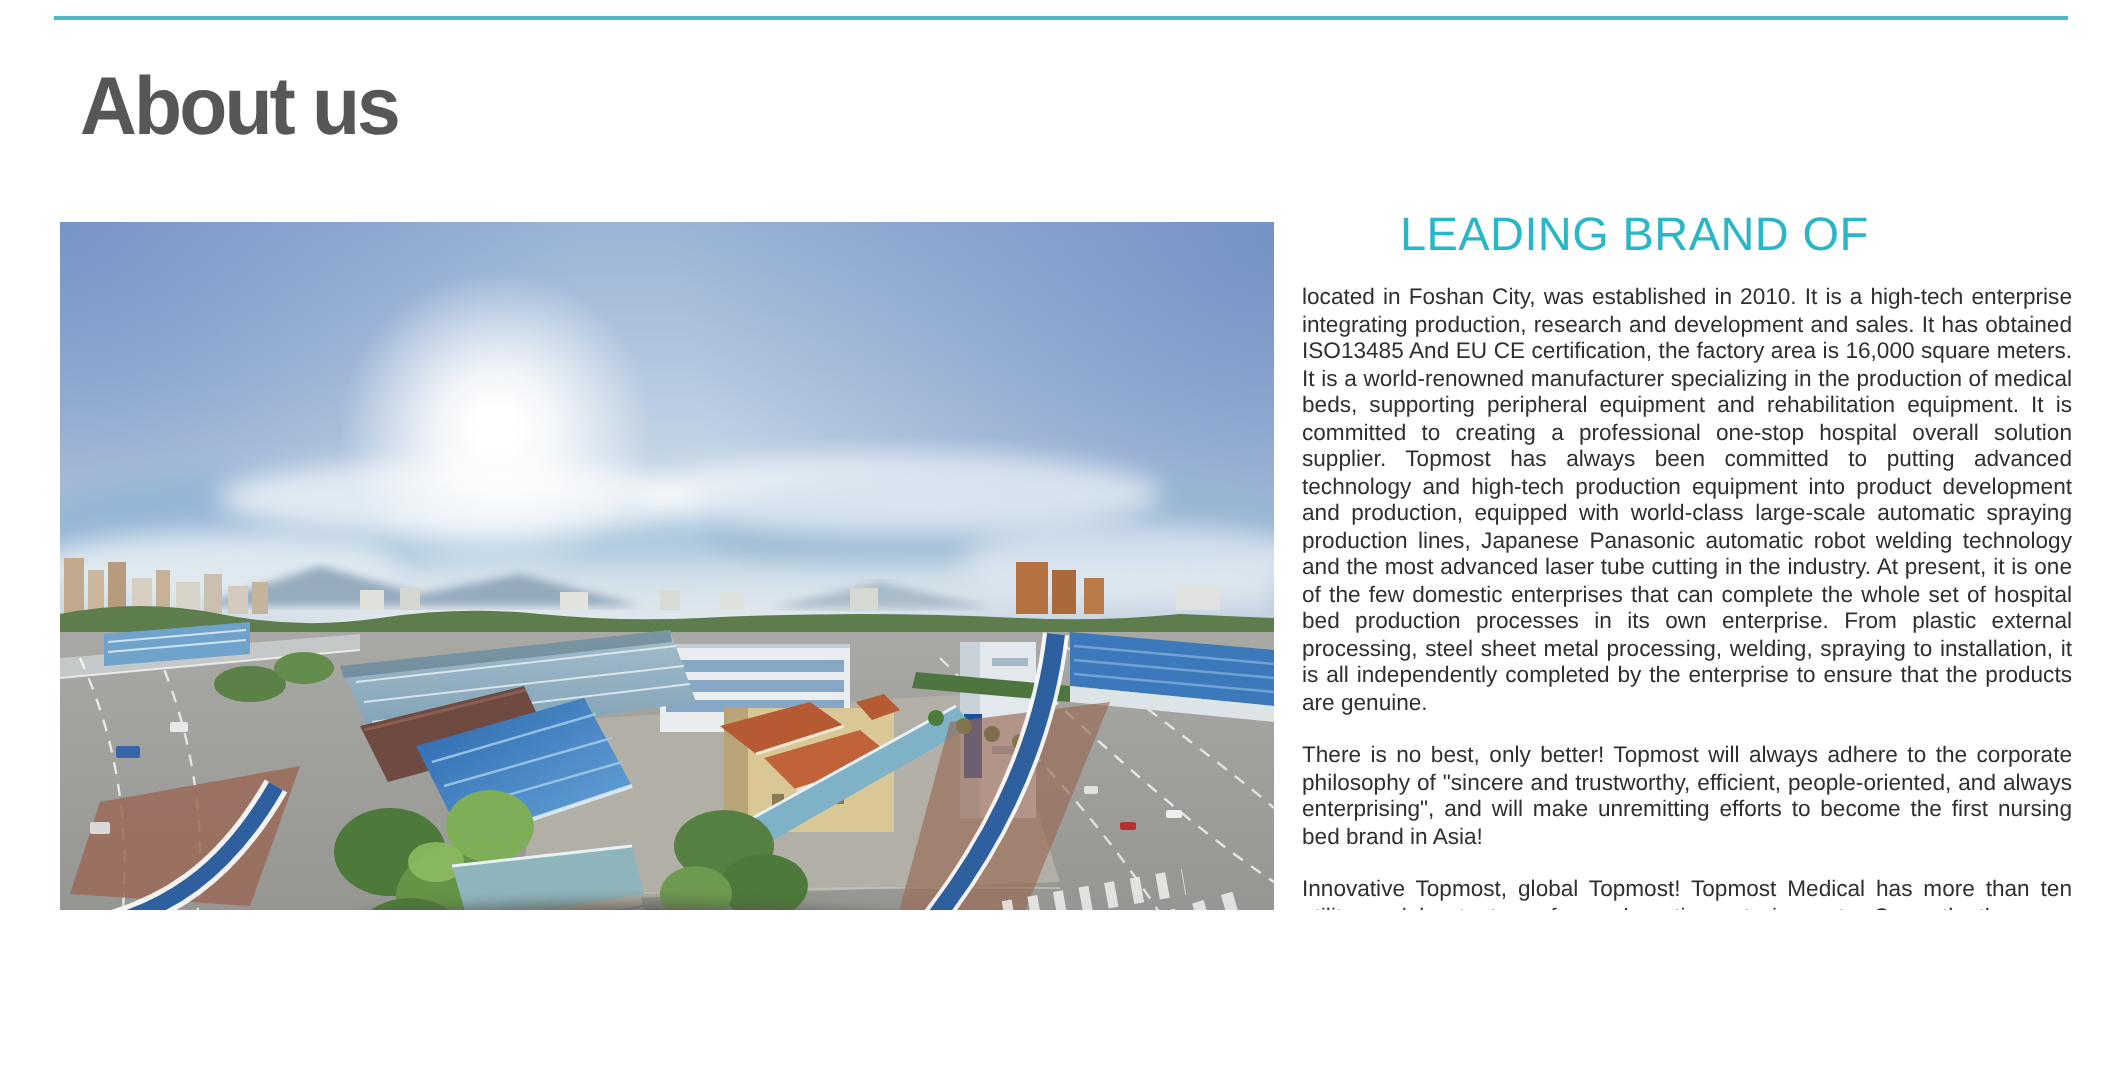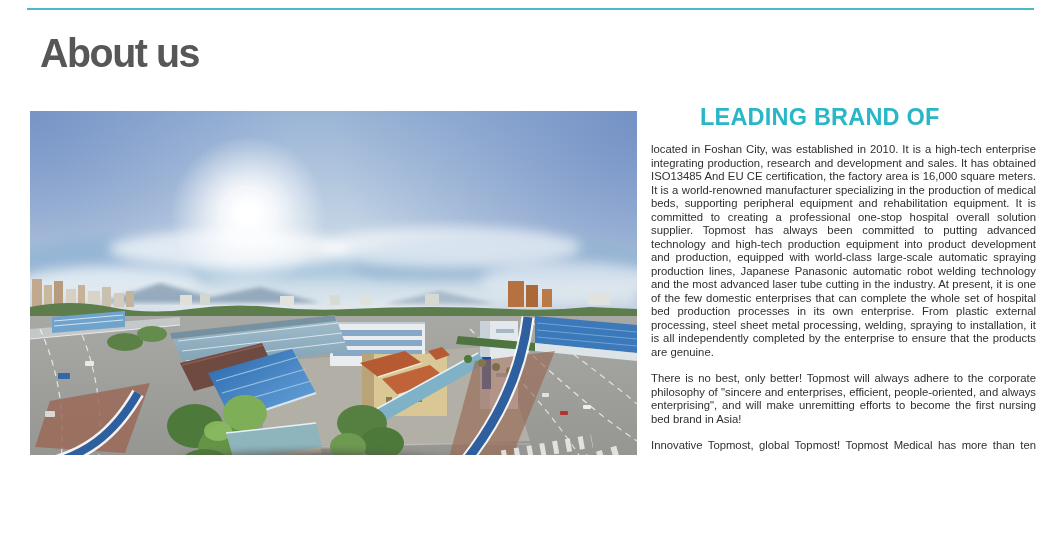--- a/index.html
+++ b/index.html
@@ -4,21 +4,21 @@
 <style>
   html,body{margin:0;padding:0;background:#ffffff;}
   .page{position:relative;width:1059px;height:455px;background:#ffffff;overflow:hidden;
         font-family:"Liberation Sans",sans-serif;}
   .accent-line{position:absolute;left:27px;top:8px;width:1007px;height:2px;background:#4db9c3;}
   .page-title{position:absolute;left:40px;top:30px;margin:0;font-size:41px;font-weight:bold;
         color:#575757;letter-spacing:-1.5px;transform:scaleX(.96);transform-origin:left top;}
   .photo{position:absolute;left:30px;top:111px;width:607px;height:401px;overflow:hidden;}
   .photo svg{display:block;}
   .text-col{position:absolute;left:651px;top:104px;width:385px;}
-  .headline{font-size:23.5px;line-height:27px;color:#29b6c6;font-weight:700;
+  .headline{font-size:23.5px;line-height:27px;color:#29b6c6;font-weight:400;
         padding-left:49px;margin-bottom:2px;letter-spacing:.2px;}
   .text-col p{margin:12px 0 13px 0;font-size:11.3px;line-height:13.5px;color:#2f2f2f;
         text-align:justify;}
   .bottom-line{position:absolute;left:651px;top:527px;width:385px;height:1px;background:#dcdcdc;}
 </style>
 </head>
 <body>
 
 <div class="page">
   <div class="accent-line"></div>
@@ -220,18 +220,18 @@
         <rect x="512" y="282" width="7" height="4" rx="1" fill="#e2e2e0"></rect>
       </g>
     </svg>
   </div>
 
   <div class="text-col">
     <div class="headline">
       <div>LEADING BRAND OF</div>
     </div>
     <p>located in Foshan City, was established in 2010.  It is a high-tech enterprise integrating production, research and development and sales. It has obtained ISO13485 And EU CE certification, the  factory area is 16,000 square meters. It is a world-renowned manufacturer specializing in the production of medical beds, supporting peripheral equipment and rehabilitation equipment. It is committed to creating a professional one-stop hospital overall solution supplier. Topmost has always been committed to putting advanced technology and high-tech production equipment into product development and production, equipped with world-class large-scale automatic spraying production lines, Japanese Panasonic automatic robot welding technology and the most advanced laser tube cutting in the industry. At present, it is one of the few domestic enterprises that can complete the whole set of hospital bed production processes in its own enterprise. From plastic external processing, steel sheet metal processing, welding, spraying to installation, it is all independently completed by the enterprise to ensure that the products are genuine.</p>
-    <p>There is no best, only better! Topmost will always adhere to the corporate philosophy of "sincere and enterprises, efficient, people-oriented, and always enterprising", and will make unremitting efforts to become the first nursing bed brand in Asia!</p>
+    <p>There is no best, only better! Topmost will always adhere to the corporate philosophy of "sincere and trustworthy, efficient, people-oriented, and always enterprising", and will make unremitting efforts to become the first nursing bed brand in Asia!</p>
     <p>Innovative Topmost, global Topmost! Topmost Medical has more than ten utility model patents so far, and continues to innovate. Currently, there are more than ten new patents being applied for.The products are sold at domestic  and abroad, Topmost will create a better future with our customers with better cost performance and better service.</p>
   </div>
 
   <div class="bottom-line"></div>
 </div>
 
 </body></html>

